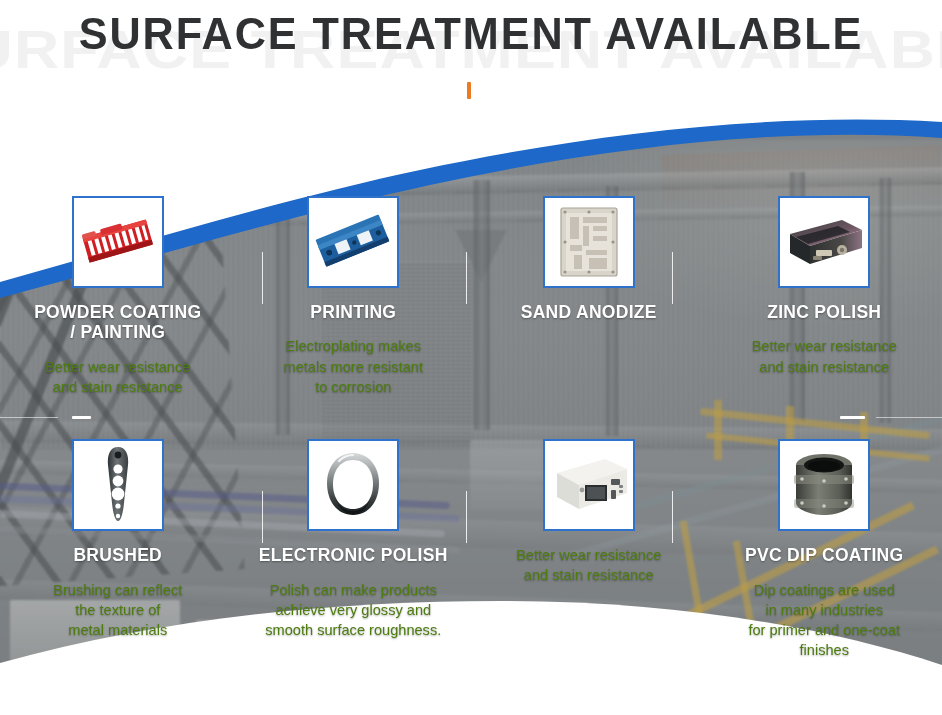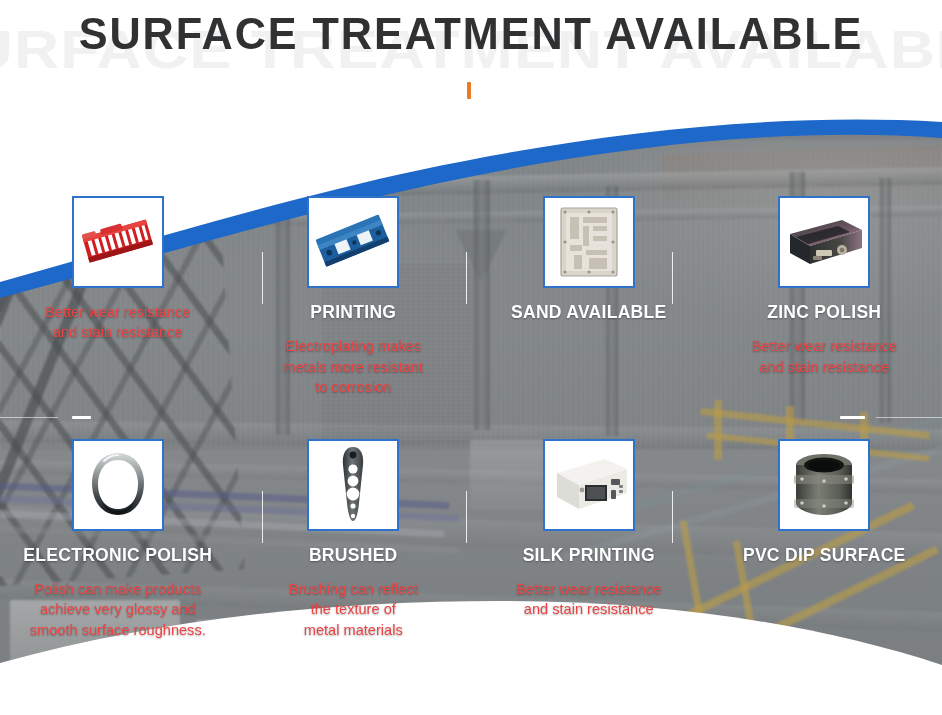--- a/index.html
+++ b/index.html
@@ -284,21 +284,21 @@
     text-align: center;
     line-height: 1.17;
     letter-spacing: 0.3px;
     text-shadow: 0 1px 2px rgba(0,0,0,0.35);
     white-space: pre-line;
   }
   .card-desc {
     margin-top: 14px;
     font-size: 14.6px;
     font-weight: 400;
-    color: #ef4444;
+    color: #4d7c0f;
     text-align: center;
     line-height: 1.38;
     text-shadow: 0 1px 2px rgba(0,0,0,0.35);
     white-space: pre-line;
   }
 
   
   .v-divider {
     position: absolute;
     width: 1px;
@@ -429,20 +429,22 @@
                 <rect x="50" y="35" width="4" height="15"></rect>
                 <rect x="57" y="35" width="4" height="15"></rect>
                 <rect x="64" y="35" width="4" height="15"></rect>
                 <rect x="71" y="35" width="3" height="15"></rect>
               </g>
               <rect x="30" y="27" width="22" height="6" rx="1.5" fill="#d93133"></rect>
               <rect x="11" y="27" width="14" height="5" rx="1.5" fill="#e1524d"></rect>
             </g>
           </svg>
         </div>
+        <div class="card-title">POWDER COATING
+/ PAINTING</div>
         <div class="card-desc">Better wear resistance
 and stain resistance</div>
       </div>
 
       <div class="card">
         <div class="thumb">
           <svg width="88" height="88" viewBox="0 0 88 88">
             <g transform="rotate(-22 44 44)">
               <rect x="10" y="33" width="68" height="24" rx="2" fill="#1d5f9e"></rect>
               <rect x="10" y="33" width="68" height="6" fill="#3d86c6"></rect>
@@ -484,21 +486,21 @@
                 <circle cx="68" cy="14" r="1.6"></circle>
               <circle cx="20" cy="44" r="1.6"></circle>
                 <circle cx="68" cy="44" r="1.6"></circle>
               <circle cx="20" cy="74" r="1.6"></circle>
                 <circle cx="68" cy="74" r="1.6"></circle>
               <circle cx="44" cy="14" r="1.6"></circle>
                 <circle cx="44" cy="74" r="1.6"></circle>
             </g>
           </svg>
         </div>
-        <div class="card-title">SAND AVAILABLE</div>
+        <div class="card-title">SAND ANODIZE</div>
       </div>
 
       <div class="card">
         <div class="thumb">
           <svg width="88" height="88" viewBox="0 0 88 88">
             <defs>
               <linearGradient id="zincTop" x1="0" y1="0" x2="1" y2="1">
                 <stop offset="0%" stop-color="#3a3d3c"></stop>
                 <stop offset="55%" stop-color="#6a5560"></stop>
                 <stop offset="100%" stop-color="#b98fa8"></stop>
@@ -528,43 +530,20 @@
     <div class="row row-2">
 
       <div class="v-divider vd-r2" style="left:262px;"></div>
       <div class="v-divider vd-r2" style="left:466px;"></div>
       <div class="v-divider vd-r2" style="left:672px;"></div>
 
       <div class="card">
         <div class="thumb">
           <svg width="88" height="88" viewBox="0 0 88 88">
             <defs>
-              <linearGradient id="polRing" x1="0" y1="0" x2="0" y2="1">
-                <stop offset="0%" stop-color="#d7dadb"></stop>
-                <stop offset="35%" stop-color="#8f9496"></stop>
-                <stop offset="70%" stop-color="#42474a"></stop>
-                <stop offset="100%" stop-color="#15191b"></stop>
-              </linearGradient>
-            </defs>
-            <path d="M44,12 C60,12 70,26 70,42 C70,60 60,74 44,74 C28,74 18,60 18,42 C18,26 28,12 44,12 Z" fill="url(#polRing)"></path>
-            <path d="M44,19 C57,19 64,30 64,43 C64,58 56,68 44,68 C32,68 24,58 24,43 C24,30 31,19 44,19 Z" fill="#ffffff"></path>
-            <path d="M26,56 C30,68 36,73 44,73 C52,73 58,68 62,56 C58,66 52,70 44,70 C36,70 30,66 26,56 Z" fill="#101314" opacity=".85"></path>
-            <path d="M30,20 C34,16 38,14 44,14" stroke="#f2f5f6" stroke-width="2.2" fill="none" stroke-linecap="round"></path>
-          </svg>
-        </div>
-        <div class="card-title">ELECTRONIC POLISH</div>
-        <div class="card-desc">Polish can make products
-achieve very glossy and
-smooth surface roughness.</div>
-      </div>
-
-      <div class="card">
-        <div class="thumb">
-          <svg width="88" height="88" viewBox="0 0 88 88">
-            <defs>
               <linearGradient id="brLev" x1="0" y1="0" x2="1" y2="0">
                 <stop offset="0%" stop-color="#2e3234"></stop>
                 <stop offset="45%" stop-color="#6e7477"></stop>
                 <stop offset="100%" stop-color="#3a3e40"></stop>
               </linearGradient>
             </defs>
             <path d="M44,6 C52,6 55,14 54,24 L50,62 C49,72 47,80 44,80 C41,80 39,72 38,62 L34,24 C33,14 36,6 44,6 Z" fill="url(#brLev)"></path>
             <circle cx="44" cy="14" r="3.4" fill="#1a1d1f"></circle>
             <circle cx="44" cy="28" r="4.6" fill="#ffffff"></circle>
             <circle cx="44" cy="40" r="5.4" fill="#ffffff"></circle>
@@ -575,33 +554,55 @@
         </div>
         <div class="card-title">BRUSHED</div>
         <div class="card-desc">Brushing can reflect
 the texture of
 metal materials</div>
       </div>
 
       <div class="card">
         <div class="thumb">
           <svg width="88" height="88" viewBox="0 0 88 88">
+            <defs>
+              <linearGradient id="polRing" x1="0" y1="0" x2="0" y2="1">
+                <stop offset="0%" stop-color="#d7dadb"></stop>
+                <stop offset="35%" stop-color="#8f9496"></stop>
+                <stop offset="70%" stop-color="#42474a"></stop>
+                <stop offset="100%" stop-color="#15191b"></stop>
+              </linearGradient>
+            </defs>
+            <path d="M44,12 C60,12 70,26 70,42 C70,60 60,74 44,74 C28,74 18,60 18,42 C18,26 28,12 44,12 Z" fill="url(#polRing)"></path>
+            <path d="M44,19 C57,19 64,30 64,43 C64,58 56,68 44,68 C32,68 24,58 24,43 C24,30 31,19 44,19 Z" fill="#ffffff"></path>
+            <path d="M26,56 C30,68 36,73 44,73 C52,73 58,68 62,56 C58,66 52,70 44,70 C36,70 30,66 26,56 Z" fill="#101314" opacity=".85"></path>
+            <path d="M30,20 C34,16 38,14 44,14" stroke="#f2f5f6" stroke-width="2.2" fill="none" stroke-linecap="round"></path>
+          </svg>
+        </div>
+        <div class="card-title">ELECTRONIC POLISH</div>
+        <div class="card-desc">Polish can make products
+achieve very glossy and
+smooth surface roughness.</div>
+      </div>
+
+      <div class="card">
+        <div class="thumb">
+          <svg width="88" height="88" viewBox="0 0 88 88">
             <polygon points="12,32 60,18 82,28 34,44" fill="#f3f2ee"></polygon>
             <polygon points="12,32 34,44 34,68 12,56" fill="#ddddd7"></polygon>
             <polygon points="34,44 82,28 82,52 34,68" fill="#eceae4"></polygon>
             <rect x="40" y="44" width="22" height="16" fill="#2b2e30"></rect>
             <rect x="42" y="46" width="18" height="12" fill="#4d5153"></rect>
             <circle cx="37" cy="49" r="2.4" fill="#9b9e9d"></circle>
             <rect x="66" y="38" width="9" height="6" rx="1" fill="#55585a"></rect>
             <rect x="66" y="49" width="5" height="9" rx="1" fill="#55585a"></rect>
             <rect x="74" y="44" width="4" height="3" rx="1" fill="#7d8082"></rect>
             <rect x="74" y="49" width="4" height="3" rx="1" fill="#7d8082"></rect>
           </svg>
         </div>
-        <div class="card-title">SILK PRINTING</div>
         <div class="card-desc">Better wear resistance
 and stain resistance</div>
       </div>
 
       <div class="card">
         <div class="thumb">
           <svg width="88" height="88" viewBox="0 0 88 88">
             <defs>
               <linearGradient id="pvcBody" x1="0" y1="0" x2="1" y2="0">
                 <stop offset="0%" stop-color="#3a3d38"></stop>
@@ -619,21 +620,25 @@
             <g fill="#c9ccc2">
               <circle cx="22" cy="38" r="1.8"></circle>
                 <circle cx="44" cy="40" r="1.8"></circle>
                 <circle cx="66" cy="38" r="1.8"></circle>
               <circle cx="22" cy="62" r="1.8"></circle>
                 <circle cx="44" cy="65" r="1.8"></circle>
                 <circle cx="66" cy="62" r="1.8"></circle>
             </g>
           </svg>
         </div>
-        <div class="card-title">PVC DIP SURFACE</div>
+        <div class="card-title">PVC DIP COATING</div>
+        <div class="card-desc">Dip coatings are used
+in many industries
+for primer and one-coat
+finishes</div>
       </div>
     </div>
   </div>
 
   <svg class="wave-white" viewBox="0 0 942 130" preserveAspectRatio="none">
     <path d="M0,130 L0,78 C160,34 330,16 500,16 C670,16 820,40 942,80 L942,130 Z" fill="#ffffff"></path>
   </svg>
 
 </div>
 

